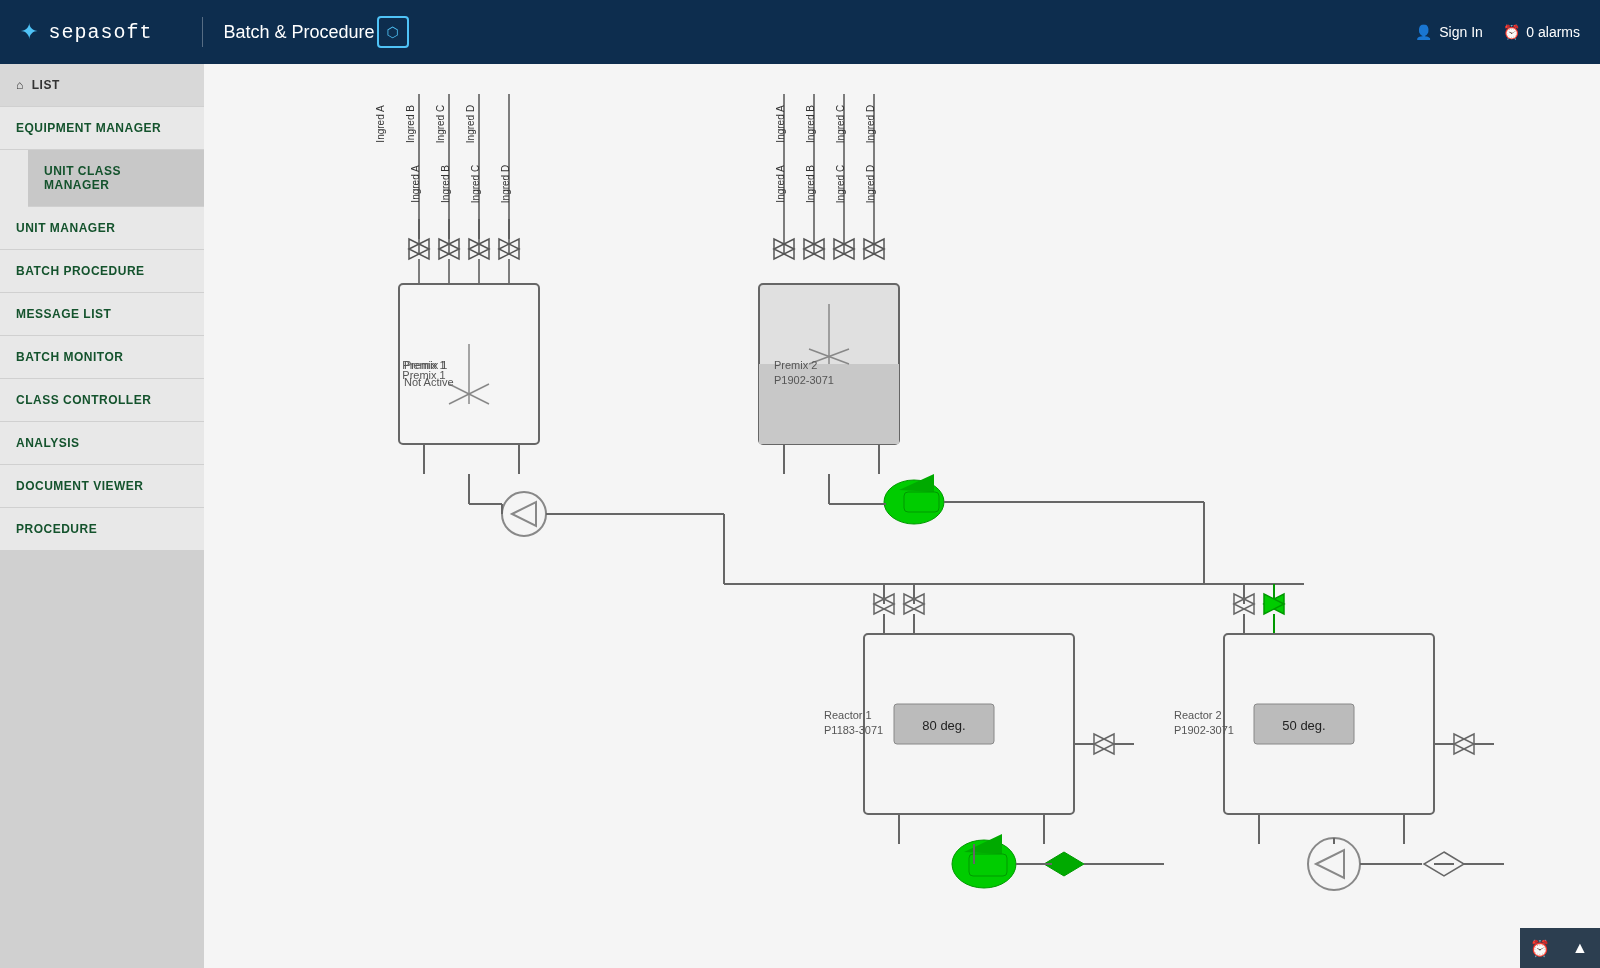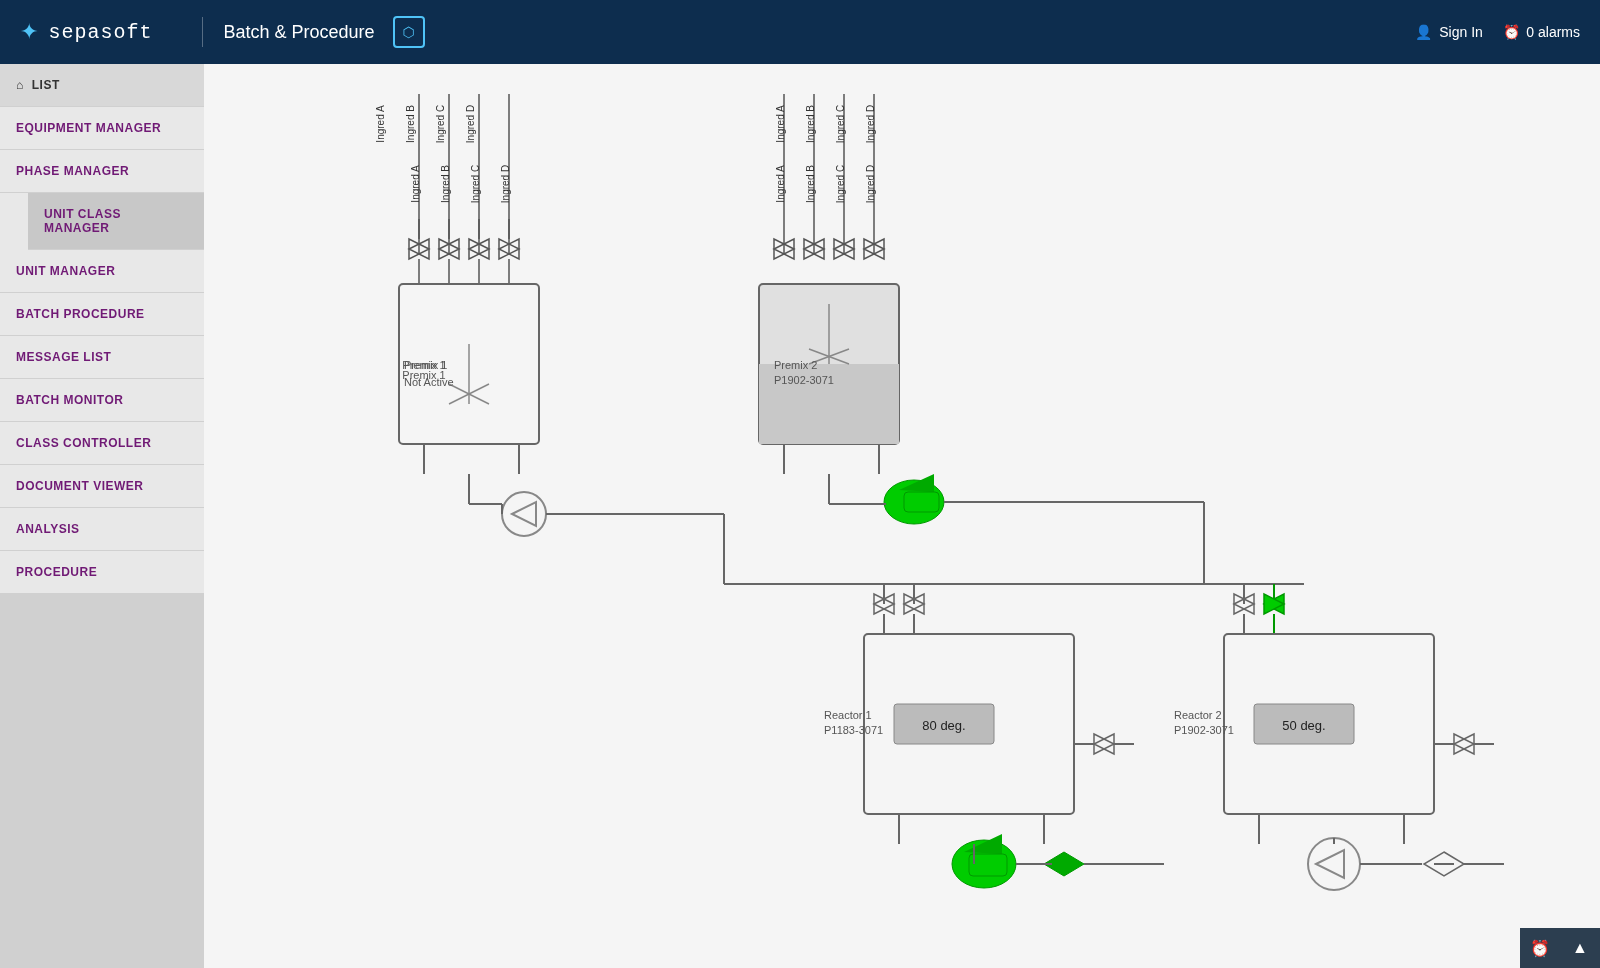--- a/index.html
+++ b/index.html
@@ -33,21 +33,21 @@
     }
     .header-divider {
       width: 1px;
       height: 30px;
       background: rgba(255,255,255,0.3);
       margin: 0 20px;
     }
     .header-title {
       display: flex;
       align-items: center;
-      gap: 18px;
+      gap: 2px;
       color: white;
       font-size: 18px;
       font-weight: 300;
     }
     .header-title-icon {
       width: 32px;
       height: 32px;
       border: 2px solid #4fc3f7;
       border-radius: 4px;
       display: flex;
@@ -82,21 +82,21 @@
       width: 204px;
       background: #e8e8e8;
       flex-shrink: 0;
       display: flex;
       flex-direction: column;
     }
     .sidebar-item {
       padding: 14px 16px;
       font-size: 12px;
       font-weight: 600;
-      color: #701a75;
+      color: #14532d;
       cursor: pointer;
       border-bottom: 1px solid #d0d0d0;
       letter-spacing: 0.5px;
       display: flex;
       align-items: center;
       gap: 8px;
     }
     .sidebar-item.home {
       background: #d8d8d8;
       color: #333;
@@ -164,46 +164,43 @@
 
 <div class="layout">
   <div class="sidebar">
     <div class="sidebar-item home">
       <span>⌂</span>
       <span>LIST</span>
     </div>
     <div class="sidebar-item">
       <span>EQUIPMENT MANAGER</span>
     </div>
-    <div class="sidebar-item">
-      <span>PHASE MANAGER</span>
-    </div>
     <div class="sidebar-item active">
       <span>UNIT CLASS MANAGER</span>
     </div>
     <div class="sidebar-item">
       <span>UNIT MANAGER</span>
     </div>
     <div class="sidebar-item">
       <span>BATCH PROCEDURE</span>
     </div>
     <div class="sidebar-item">
       <span>MESSAGE LIST</span>
     </div>
     <div class="sidebar-item">
       <span>BATCH MONITOR</span>
     </div>
     <div class="sidebar-item">
       <span>CLASS CONTROLLER</span>
     </div>
     <div class="sidebar-item">
+      <span>ANALYSIS</span>
+    </div>
+    <div class="sidebar-item">
       <span>DOCUMENT VIEWER</span>
-    </div>
-    <div class="sidebar-item">
-      <span>ANALYSIS</span>
     </div>
     <div class="sidebar-item">
       <span>PROCEDURE</span>
     </div>
     <div class="sidebar-bottom"></div>
   </div>
 
   <div class="main">
     <svg width="100%" height="100%" viewBox="0 0 1396 904">
 

